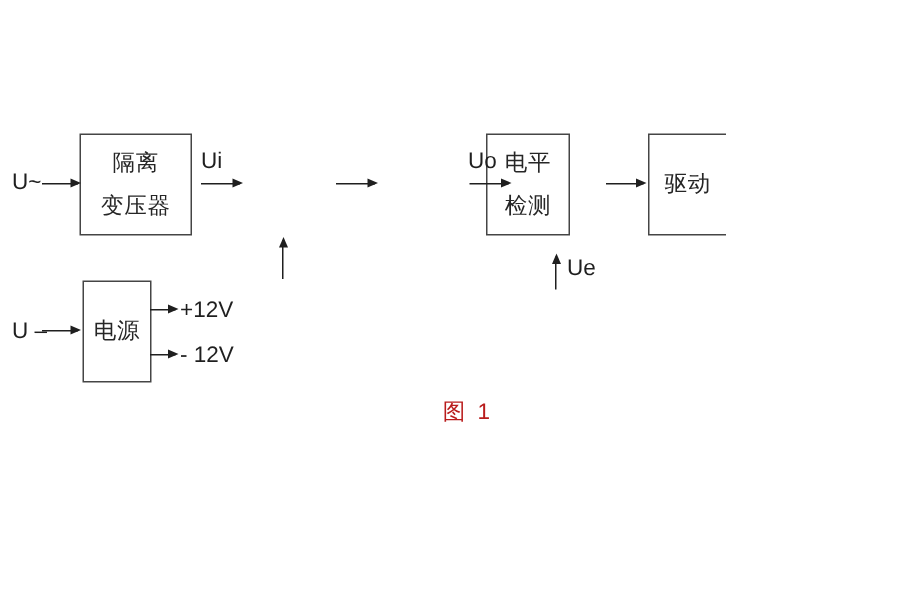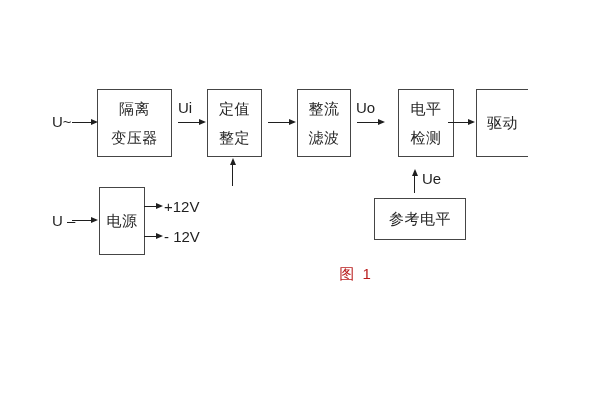--- a/index.html
+++ b/index.html
@@ -3,21 +3,20 @@
 <meta charset="utf-8">
 <style>
   html, body { margin: 0; padding: 0; background: #ffffff; }
   .canvas {
     position: relative;
     width: 484px;
     height: 400px;
     background: #ffffff;
     font-family: "Liberation Sans", sans-serif;
     overflow: hidden;
-    margin-left: 44px;
   }
   .box {
     position: absolute;
     border: 1.5px solid #454545;
     background: #ffffff;
     display: flex;
     flex-direction: column;
     align-items: center;
     justify-content: center;
     gap: 13px;
@@ -78,48 +77,37 @@
 </head>
 <body>
 
 <div class="canvas">
 
   <div class="box" style="left:53px; top:89px; width:75px; height:68px;">
     <span>隔离</span>
     <span>变压器</span>
   </div>
 
-  <div class="box" style="left:163px; top:89px; width:55px; height:68px;">
-    <span>定值</span>
-    <span>整定</span>
-  </div>
 
-  <div class="box" style="left:253px; top:89px; width:54px; height:68px;">
-    <span>整流</span>
-    <span>滤波</span>
-  </div>
 
-  <div class="box" style="left:354px; top:89px; width:56px; height:68px;">
+  <div class="box" style="left:324px; top:89px; width:56px; height:68px;">
     <span>电平</span>
     <span>检测</span>
   </div>
 
   <div class="box" style="left:432px; top:89px; width:53px; height:68px;">
     <span>驱动</span>
   </div>
 
 
   <div class="box" style="left:55px; top:187px; width:46px; height:68px;">
     <span>电源</span>
   </div>
 
 
-  <div class="box" style="left:330px; top:198px; width:92px; height:42px;">
-    <span>参考电平</span>
-  </div>
 
   <div class="sig" style="left:8px; top:114px;">U~</div>
   <div class="sig" style="left:8px; top:213px;">U –</div>
   <div class="sig" style="left:134px; top:100px;">Ui</div>
   <div class="sig" style="left:312px; top:100px;text-align:center;">Uo</div>
   <div class="sig" style="left:378px; top:171px;">Ue</div>
   <div class="sig" style="left:120px; top:199px;">+12V</div>
   <div class="sig" style="left:120px; top:229px;">- 12V</div>
 
   <div class="arrow-r" style="left:28px; top:122px; width:24px;"></div>

